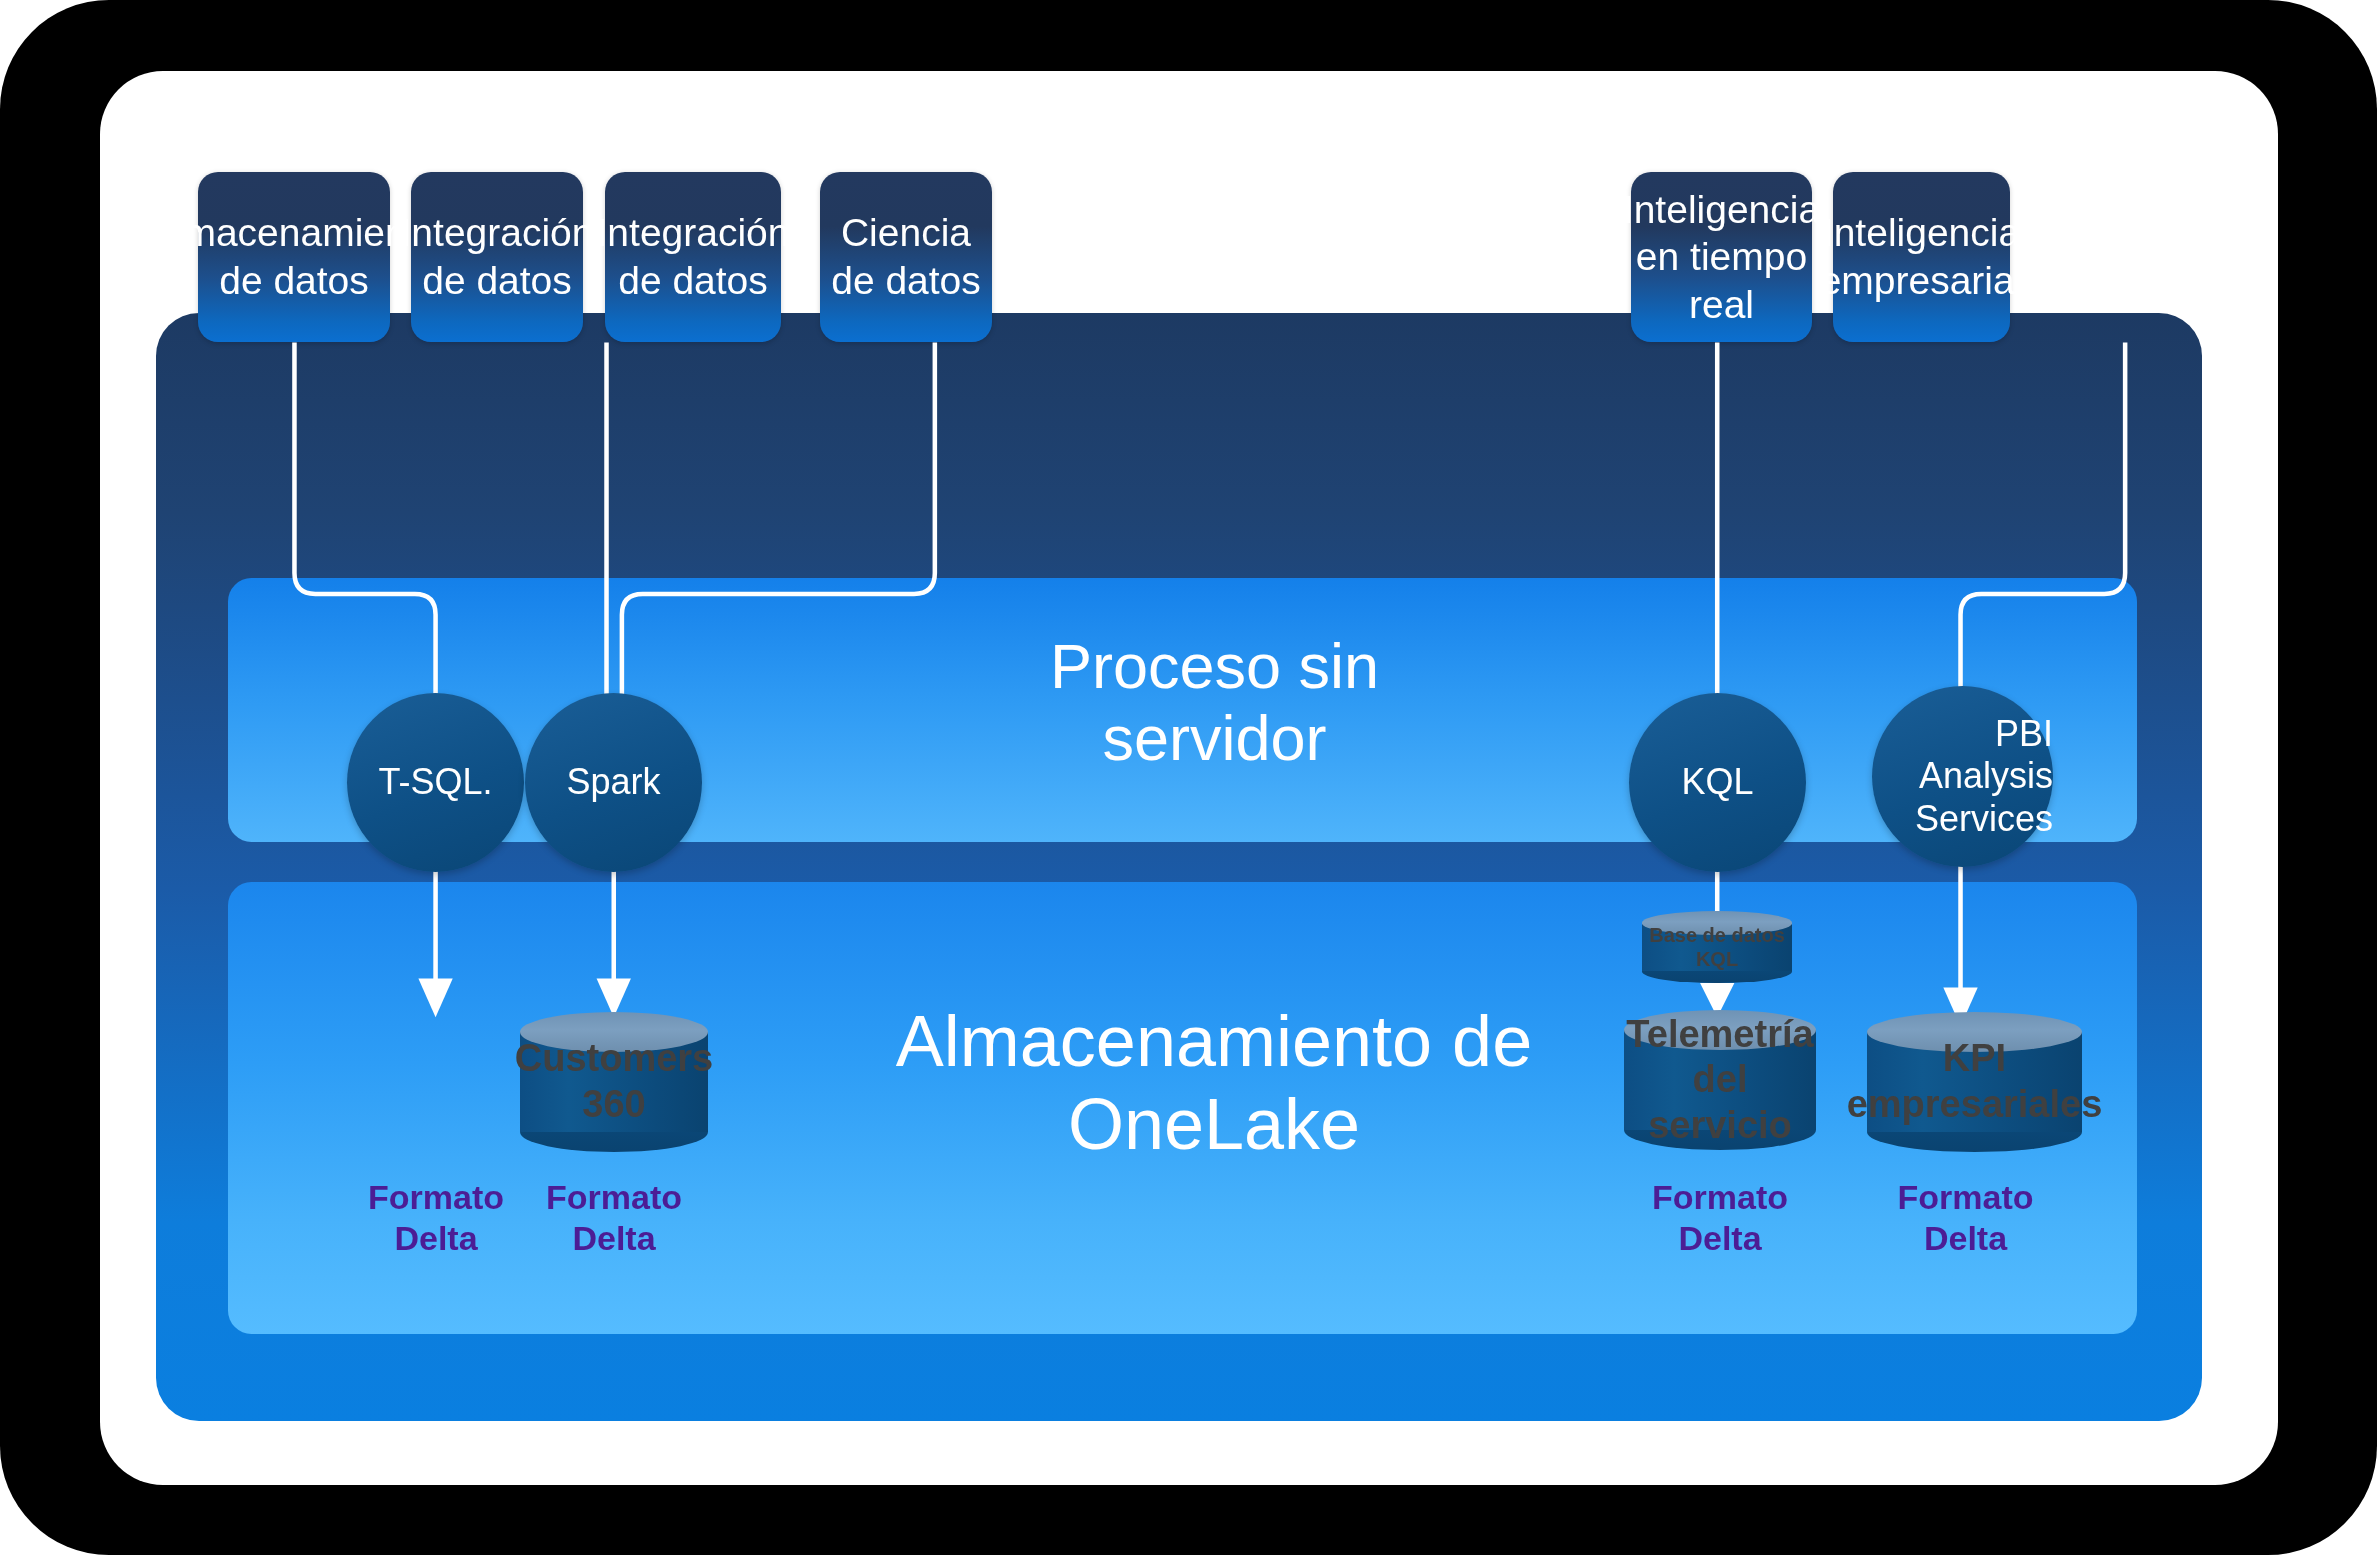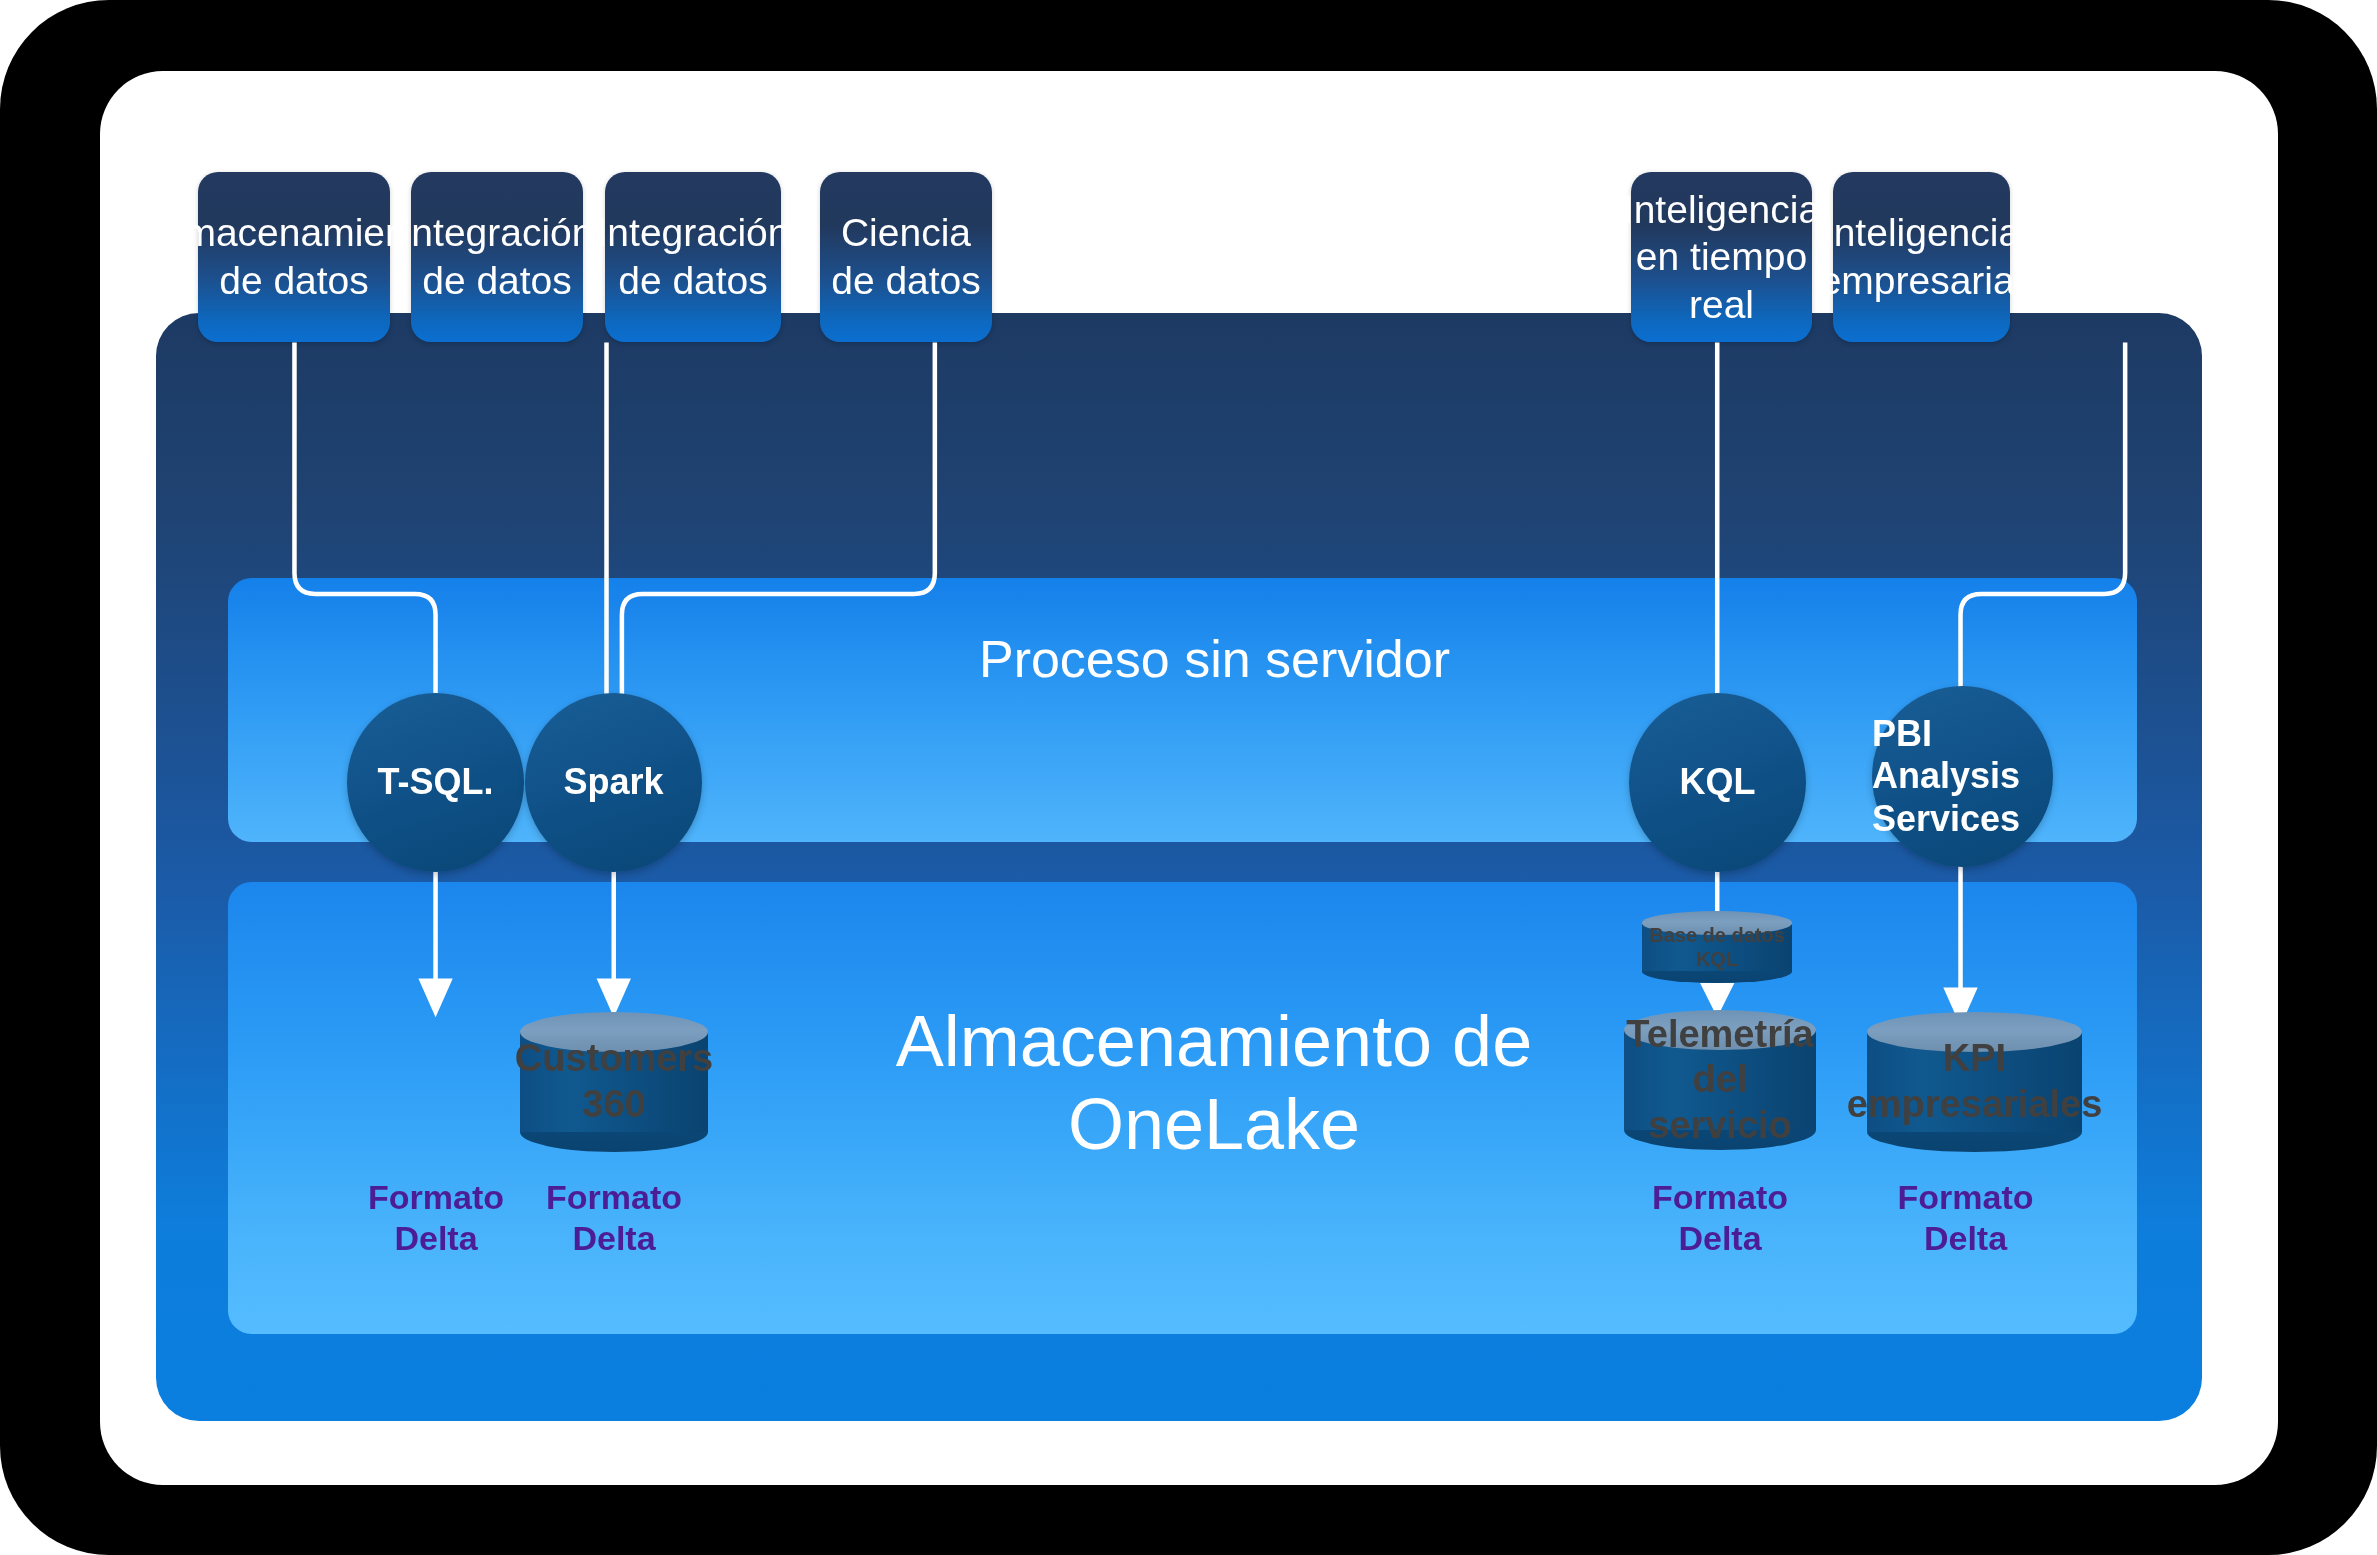--- a/index.html
+++ b/index.html
@@ -83,37 +83,37 @@
     background: linear-gradient(180deg, #1480ea 0%, #2f9bf4 48%, #4fb4fb 100%);
   }
   #panel-onelake {
     top: 811px;      
     height: 452px;
     background: linear-gradient(180deg, #1b86ed 0%, #2d9df6 40%, #47b2fb 75%, #55bcff 100%);
   }
   .panel-title {
     position: absolute;
     text-align: center;
-    font-size: 52px;
+    font-size: 63px;
     line-height: 1.15;
     color: #ffffff;
     font-weight: 400;
   }
   #title-serverless { left: 706px; top: 52px; width: 561px; }
   #title-onelake   { left: 615px; top: 118px; width: 742px; font-size: 72px; }
 
   
   .circle {
     position: absolute;
     border-radius: 50%;
     background: radial-gradient(circle at 38% 32%, #15598f 0%, #0d4f85 45%, #0b4madd 100%);
     background: linear-gradient(160deg, #1a5e97 0%, #0e5086 55%, #0a4676 100%);
     color: #ffffff;
-    font-weight: bold;
-    text-align: left;
+    font-weight: normal;
+    text-align: right;
     display: flex;
     align-items: center;
     justify-content: center;
     font-size: 36px;
     line-height: 1.18;
     z-index: 6;
     box-shadow: 0 2.7px 7.2px rgba(0,0,0,0.22);
   }
 
   

